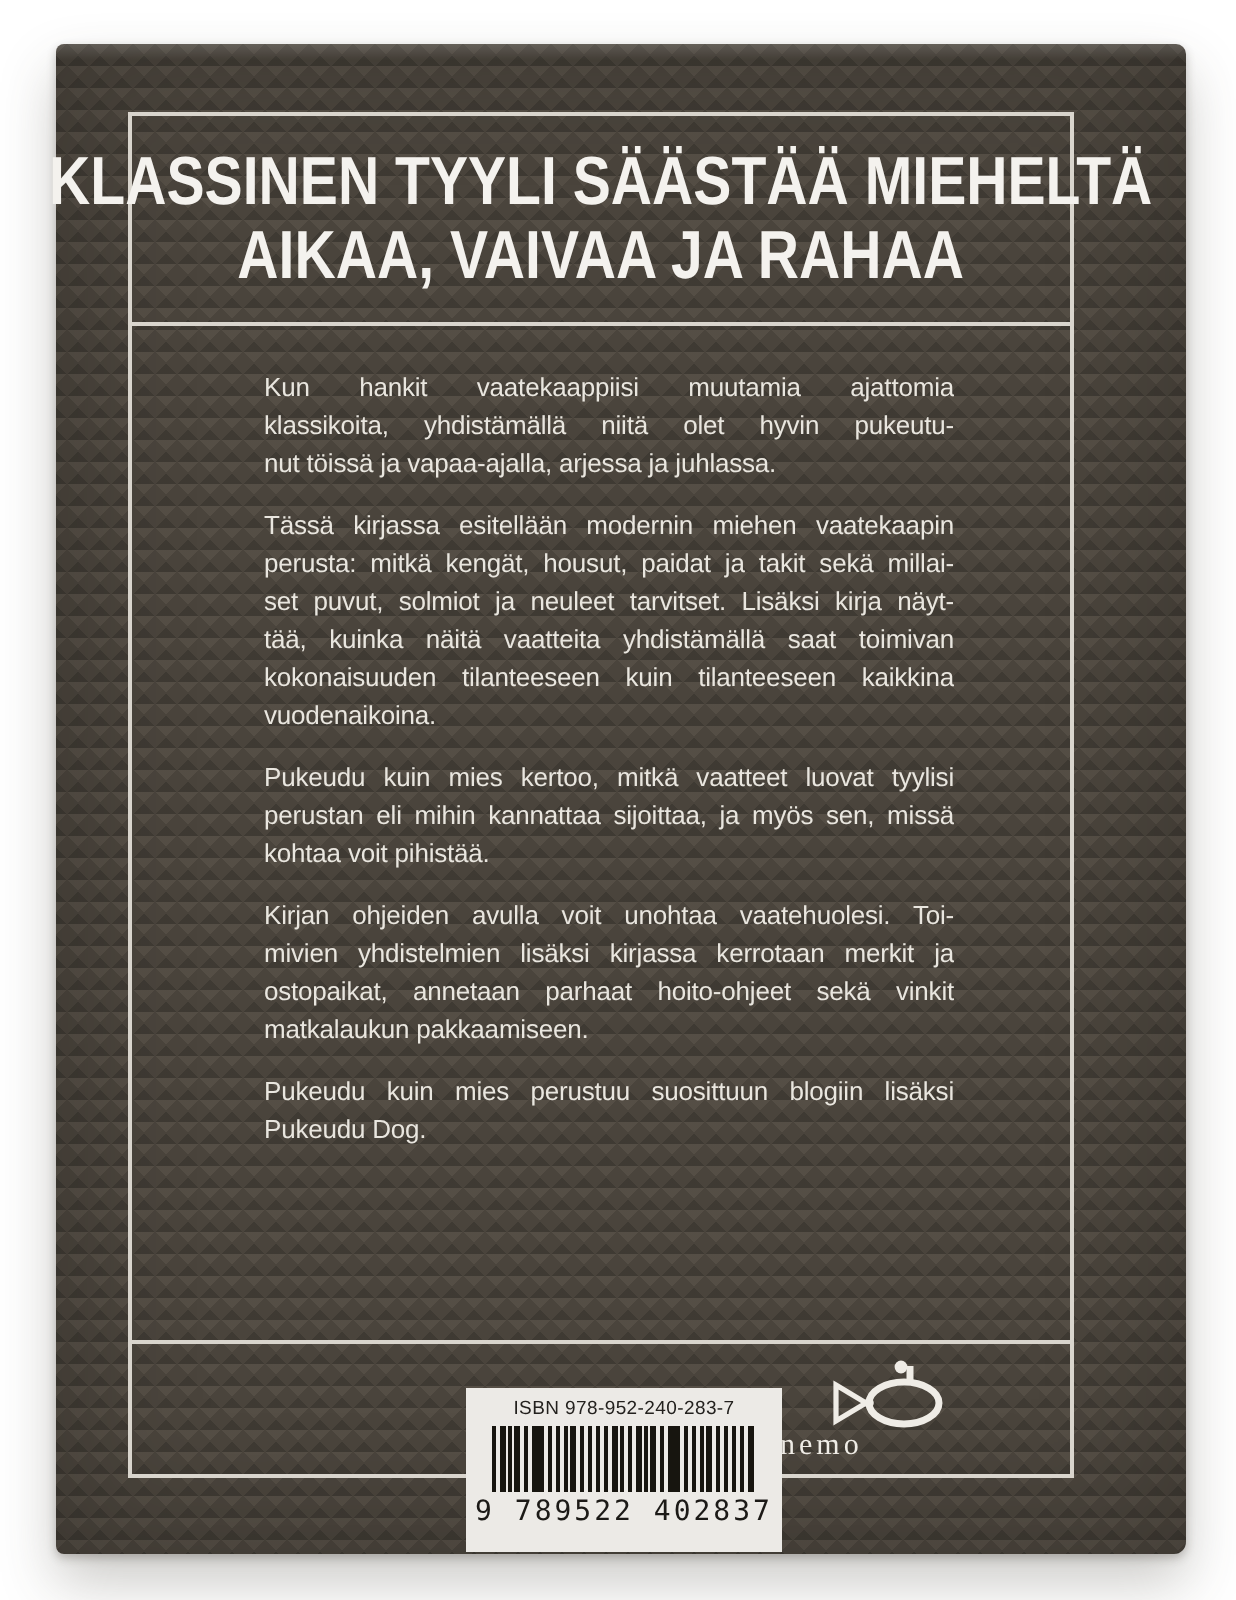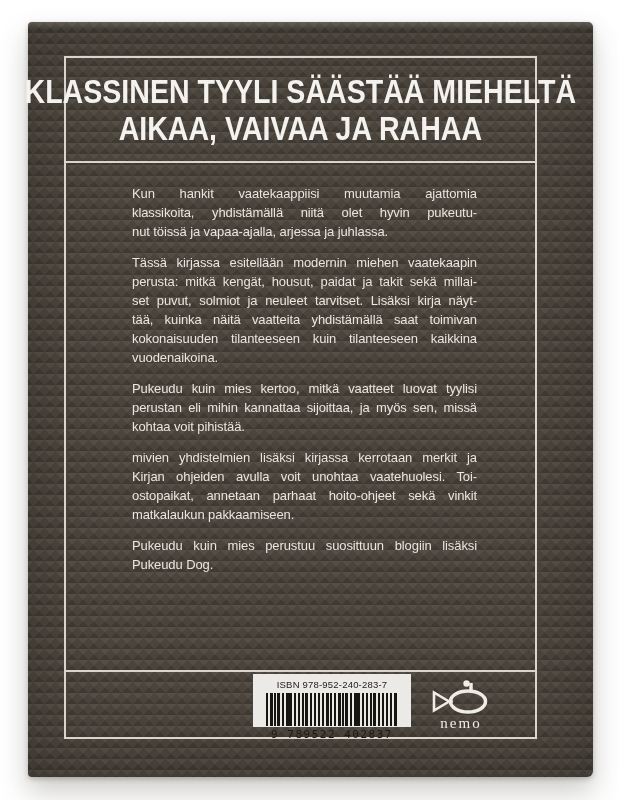--- a/index.html
+++ b/index.html
@@ -57,43 +57,43 @@
   .blurb{
     position:absolute;left:66px;top:126px;width:345px;overflow:hidden;
     color:#e9e6df;font-size:13px;line-height:19px;letter-spacing:-0.1px;
   }
   .para{margin:0 0 12px;}
   .ln{display:block;text-align:justify;text-align-last:justify;white-space:nowrap;}
   .ln.last{text-align-last:left;}
 
   
   .barcode-panel{
-    position:absolute;left:205px;top:652px;width:158px;height:53px;
-    background:#eceae6;z-index:3;margin-left:20px;
+    position:absolute;left:205px;top:672px;width:158px;height:82px;
+    background:#eceae6;z-index:3;
   }
   .isbn{
     padding-top:5px;text-align:center;color:#23211e;
     font-size:9.5px;letter-spacing:.2px;
   }
   .bars{
     height:33px;margin:3px 13px 0;
     background-image:
       repeating-linear-gradient(90deg,#17150f 0 2px, transparent 2px 4px),
       repeating-linear-gradient(90deg, transparent 0 5px, #17150f 5px 7px, transparent 7px 11px, #17150f 11px 12px, transparent 12px 17px);
   }
   .ean{
     font-family:"DejaVu Sans Mono",monospace;
-    font-size:11px;color:#1c1a17;text-align:center;
+    font-size:14px;color:#1c1a17;text-align:center;
     letter-spacing:1.5px;margin-top:2px;white-space:nowrap;
   }
 
   
   .publisher{
-    position:absolute;left:378px;top:657px;width:110px;
-    text-align:center;color:#efece6;z-index:2;
+    position:absolute;left:362px;top:657px;width:110px;
+    color:#efece6;z-index:2;
   }
   .publisher svg{display:block;margin:0 auto;}
   .pub-name{
     font-family:"Liberation Serif",serif;
     font-size:15px;letter-spacing:2px;margin-top:0px;
   }
 </style>
 </head>
 <body>
 
@@ -122,22 +122,22 @@
           <span class="ln">tää, kuinka näitä vaatteita yhdistämällä saat toimivan</span>
           <span class="ln">kokonaisuuden tilanteeseen kuin tilanteeseen kaikkina</span>
           <span class="ln last">vuodenaikoina.</span>
         </p>
         <p class="para">
           <span class="ln">Pukeudu kuin mies kertoo, mitkä vaatteet luovat tyylisi</span>
           <span class="ln">perustan eli mihin kannattaa sijoittaa, ja myös sen, missä</span>
           <span class="ln last">kohtaa voit pihistää.</span>
         </p>
         <p class="para">
+          <span class="ln">Kirjan ohjeiden avulla voit unohtaa vaatehuolesi. Toi-</span>
           <span class="ln">mivien yhdistelmien lisäksi kirjassa kerrotaan merkit ja</span>
-          <span class="ln">Kirjan ohjeiden avulla voit unohtaa vaatehuolesi. Toi-</span>
           <span class="ln">ostopaikat, annetaan parhaat hoito-ohjeet sekä vinkit</span>
           <span class="ln last">matkalaukun pakkaamiseen.</span>
         </p>
         <p class="para">
           <span class="ln">Pukeudu kuin mies perustuu suosittuun blogiin lisäksi</span>
           <span class="ln last">Pukeudu Dog.</span>
         </p>
       </div>
 
       <div class="sep-footer"></div>

